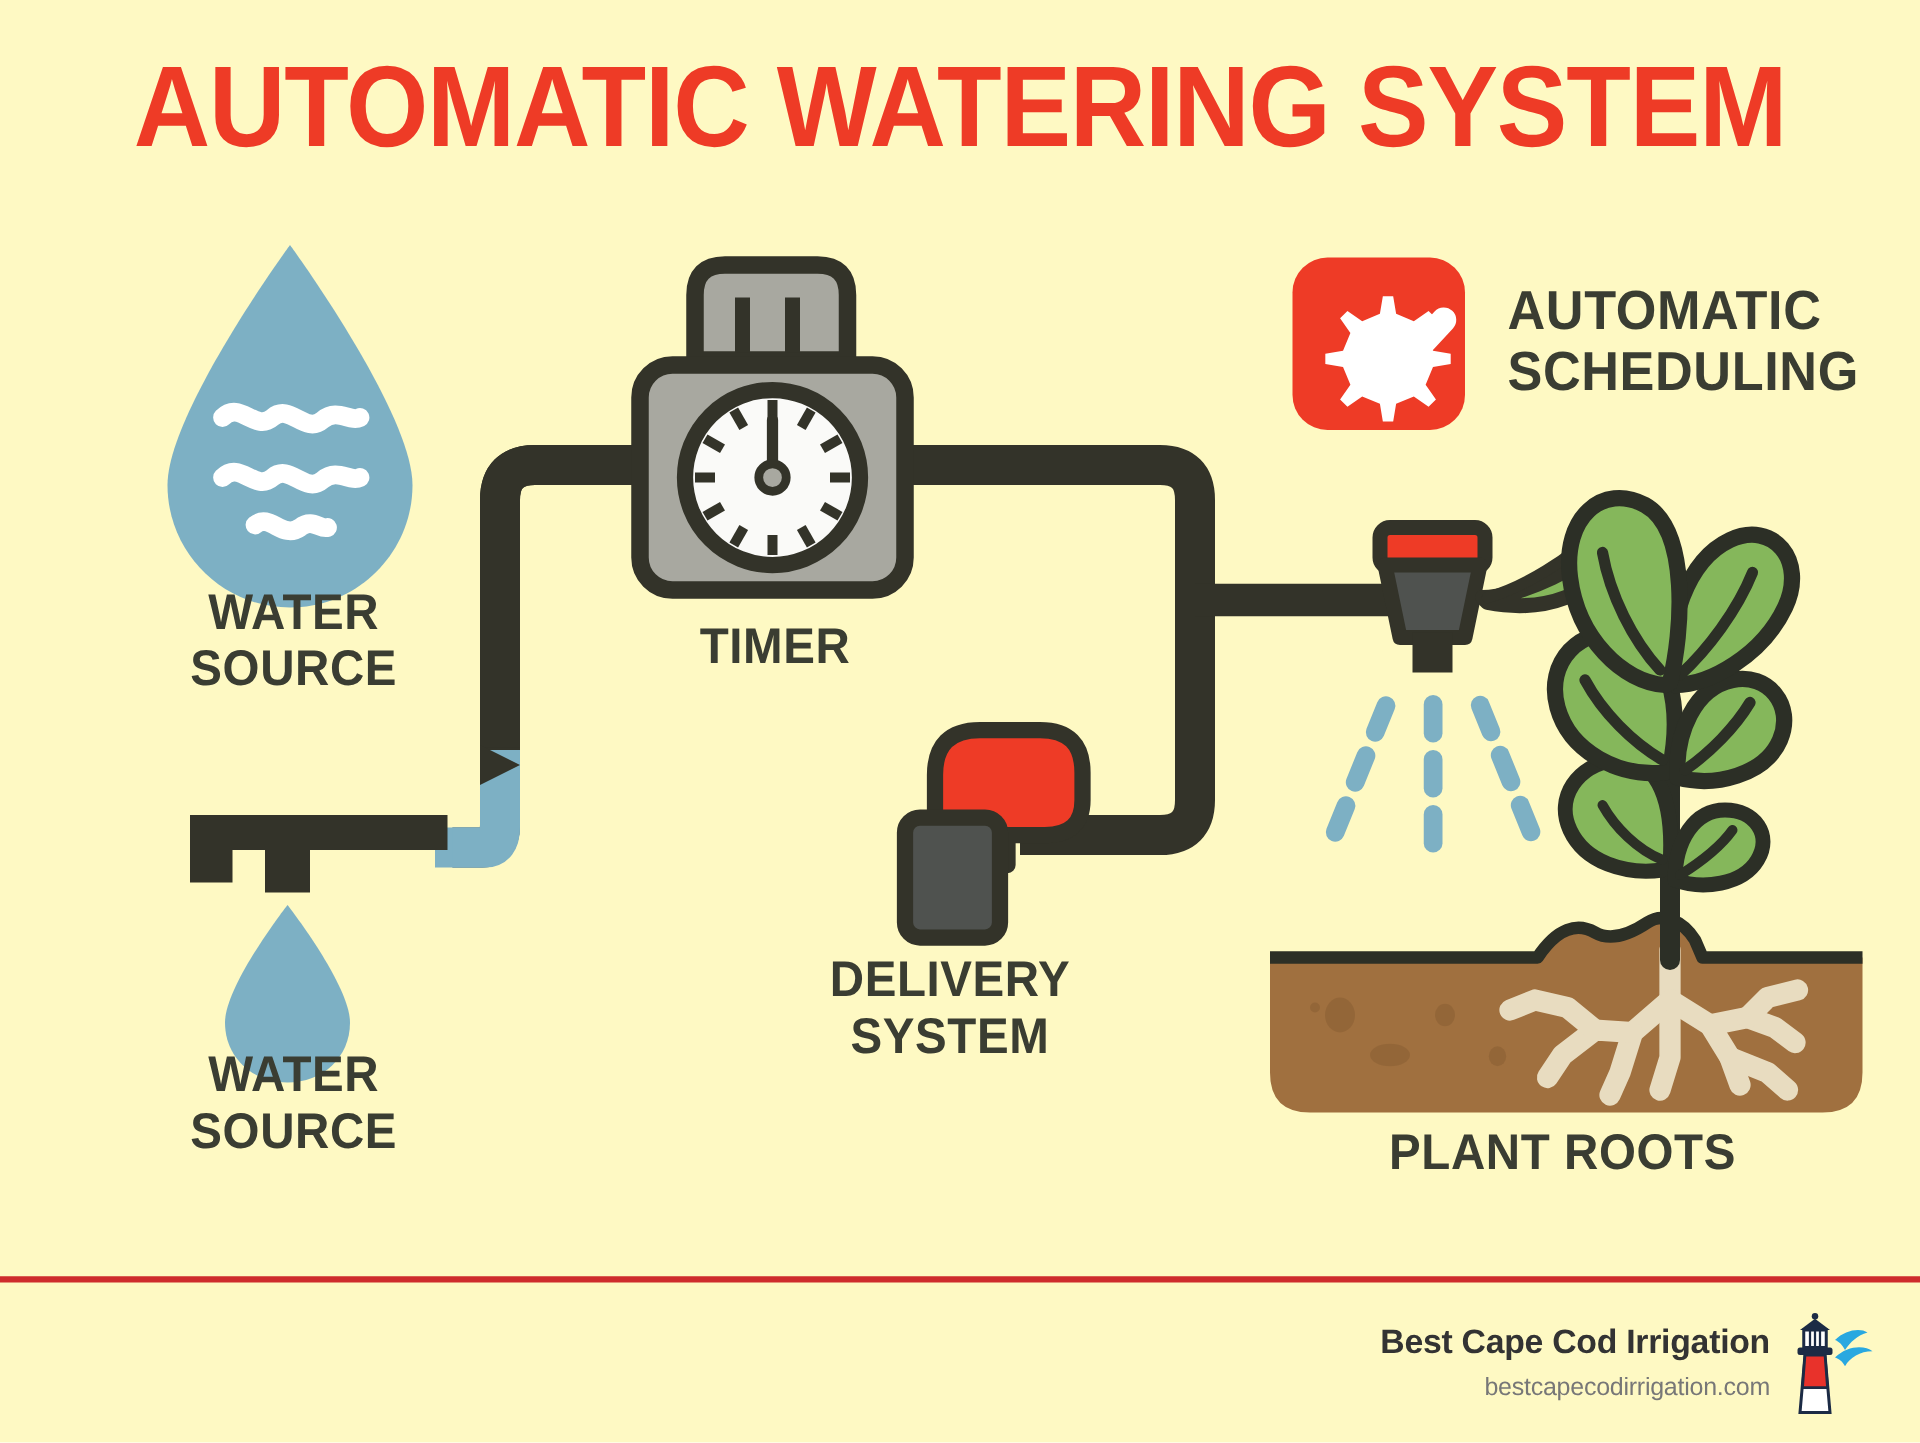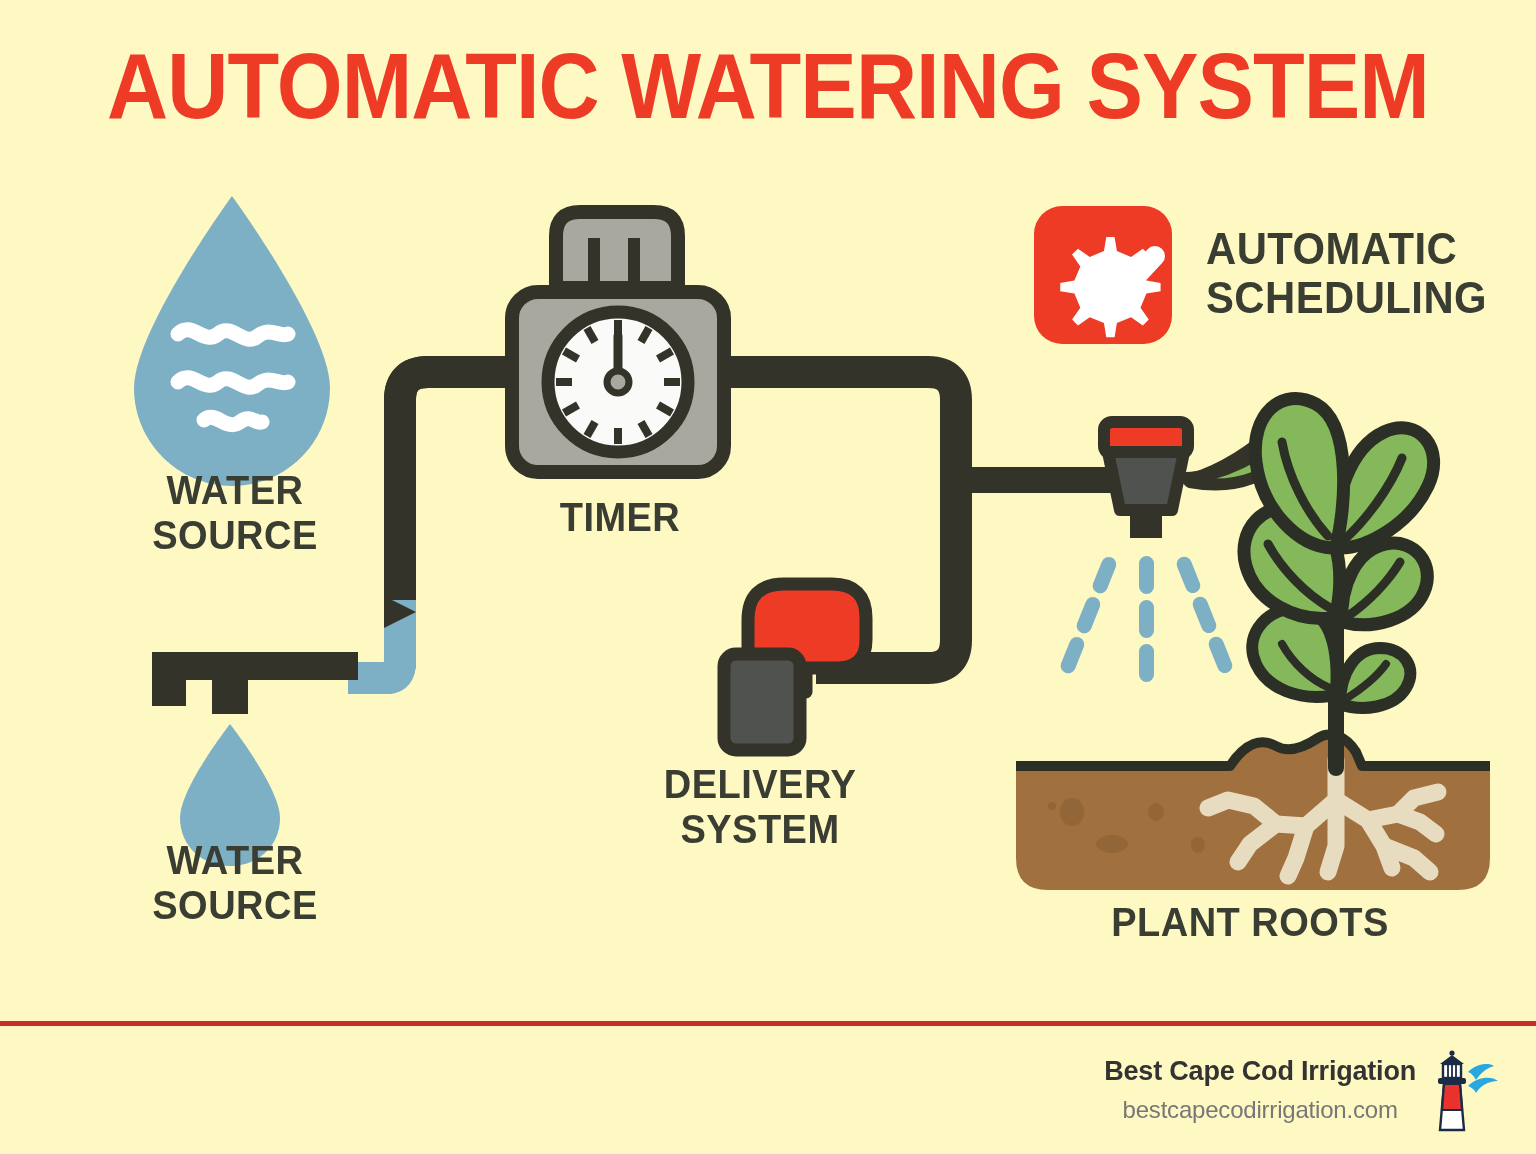--- a/index.html
+++ b/index.html
@@ -71,25 +71,24 @@
   }
   #brand-name {
     color: #333333;
     font-weight: bold;
     font-size: 27px;
     line-height: 1.2;
     letter-spacing: -0.2px;
   }
   #brand-url {
     color: #777777;
-    font-size: 24px;
+    font-size: 20px;
     line-height: 1.25;
     letter-spacing: -0.2px;
     margin-top: 8px;
-    text-align: center;
   }
   #sched-text {
     position: absolute;
     left: 1206px;
     top: 224px;
     color: #3A3D32;
     font-family: "Liberation Sans Narrow", "Liberation Sans", sans-serif;
     font-weight: bold;
     font-size: 44px;
     line-height: 1.12;

